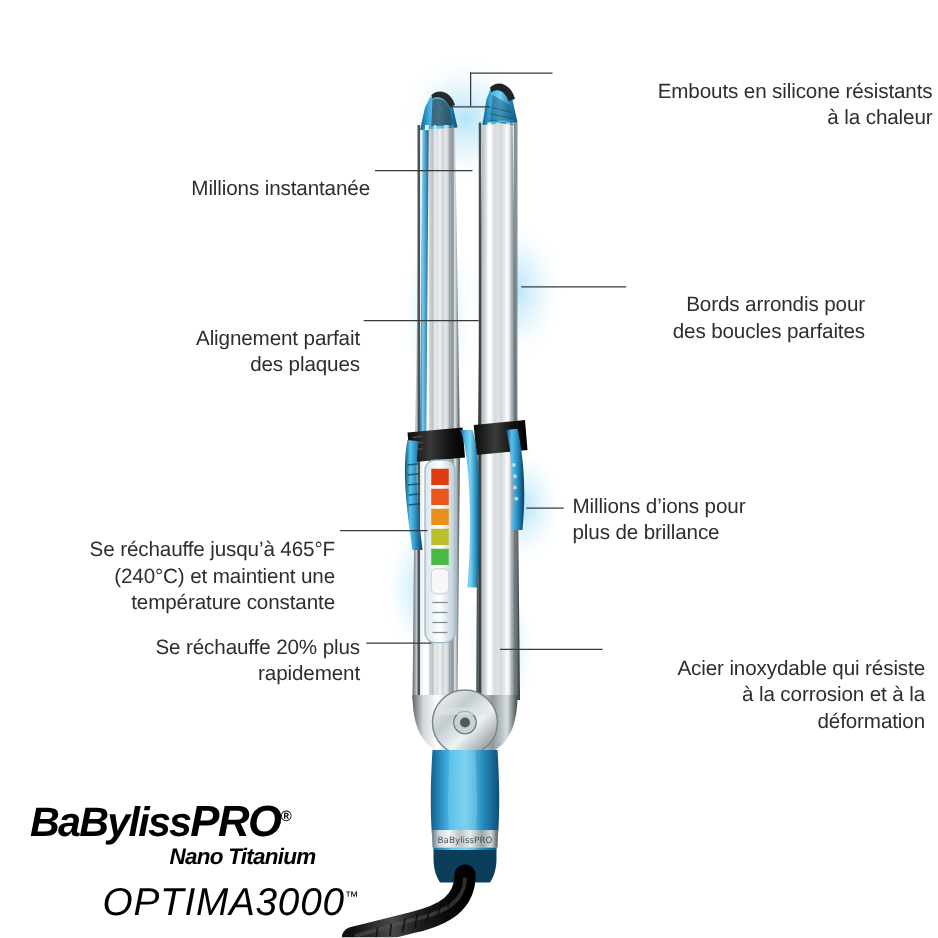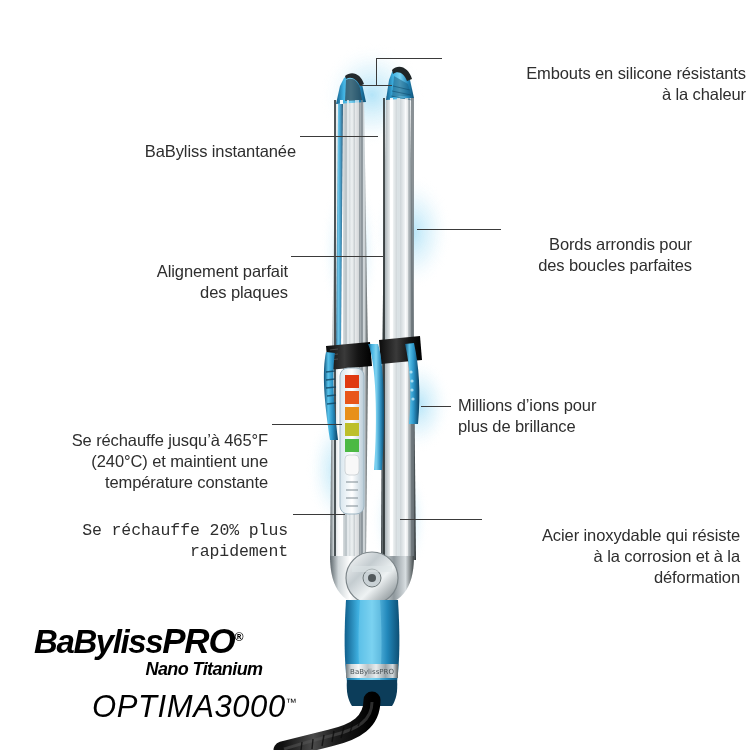--- a/index.html
+++ b/index.html
@@ -27,23 +27,22 @@
   
   .lline{position:absolute;background:#3a3a3a;}
   .lline.h{height:1px;}
   .lline.v{width:1px;}
 
   
   #product{position:absolute;left:0;top:0;width:750px;height:750px;}
 
   
   #logo{
-    position:absolute;left:24px;top:620px;width:300px;height:86px;
+    position:absolute;left:24px;top:636px;width:300px;height:86px;
     color:#000;
-    margin-left:10px;
   }
   .logo-line1{
     font-family:"Liberation Sans","DejaVu Sans",sans-serif;
     font-weight:bold;font-style:italic;
     font-size:33px;letter-spacing:-1.4px;line-height:34px;
     white-space:nowrap;
   }
   .logo-pro{font-size:35px;letter-spacing:-1.2px;}
   .logo-reg{font-size:12px;vertical-align:super;letter-spacing:0;}
   .logo-line2{
@@ -266,36 +265,36 @@
 
   <div class="lline h" style="left:421px;top:406px;width:30px;"></div>
 
   <div class="lline h" style="left:293px;top:514px;width:52px;"></div>
 
   <div class="lline h" style="left:400px;top:519px;width:82px;"></div>
 
   <div class="callout right" style="left:450px;top:47px;width:296px;">Embouts en silicone résistants
 à la chaleur</div>
 
-  <div class="callout right" style="left:60px;top:125px;width:236px;">BaByliss instantanée</div>
+  <div class="callout right" style="left:60px;top:125px;width:236px;">Millions instantanée</div>
 
   <div class="callout right" style="left:60px;top:245px;width:228px;">Alignement parfait
 des plaques</div>
 
   <div class="callout right" style="left:440px;top:218px;width:252px;">Bords arrondis pour
 des boucles parfaites</div>
 
   <div class="callout right" style="left:0px;top:414px;width:268px;">Se réchauffe jusqu’à 465°F
 (240°C) et maintient une
 température constante</div>
 
   <div class="callout left" style="left:458px;top:379px;width:250px;">Millions d’ions pour
 plus de brillance</div>
 
-  <div class="callout right" style="left:30px;top:504px;width:258px;font-family:Liberation Mono, monospace;">Se réchauffe 20% plus
+  <div class="callout right" style="left:30px;top:492px;width:258px;">Se réchauffe 20% plus
 rapidement</div>
 
   <div class="callout right" style="left:440px;top:509px;width:300px;text-align:right;">Acier inoxydable qui résiste
 à la corrosion et à la
 déformation</div>
 
   <div id="logo">
     <div class="logo-line1"><span>BaByliss</span><span class="logo-pro">PRO</span><span class="logo-reg">®</span></div>
     <div class="logo-line2">Nano Titanium</div>
     <div class="logo-line3"><span>OPTIMA3000</span><span class="logo-tm">™</span></div>

